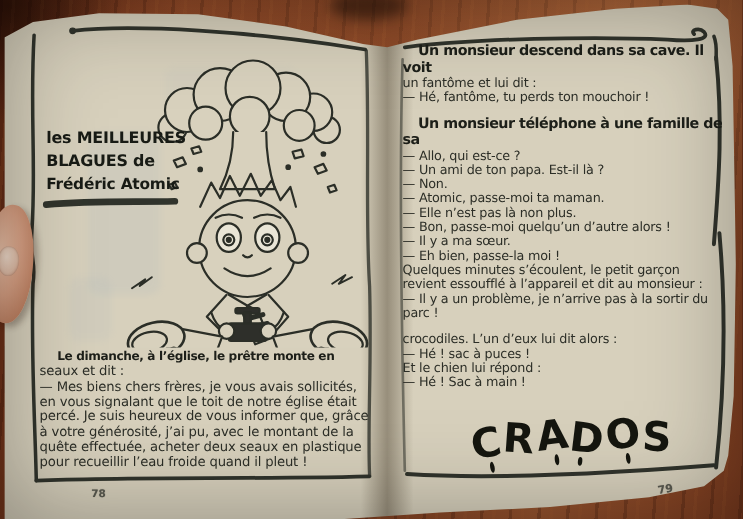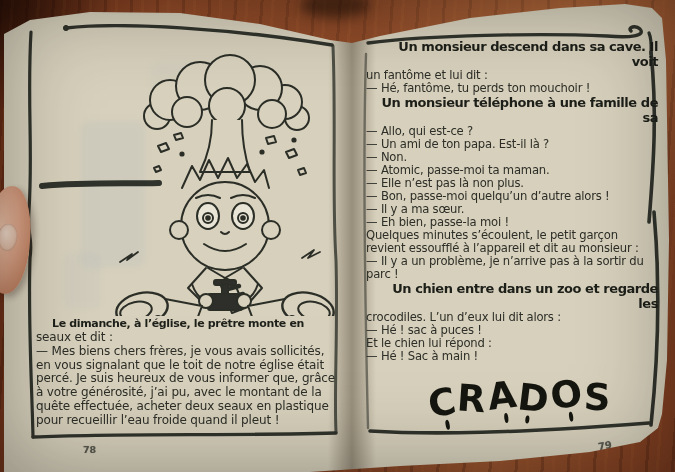--- a/index.html
+++ b/index.html
@@ -45,22 +45,22 @@
   .lead{display:block;font-weight:bold;font-size:11px;line-height:15px;
     text-indent:16px;letter-spacing:-.35px;color:#1d1f19;}
   .pagenum{position:absolute;color:#45463e;font-size:9.5px;font-weight:bold;opacity:.85;
     text-shadow:0 0 1px rgba(69,70,62,.6);}
   .pn-left{left:83px;top:444px;}
   .pn-right{left:598px;top:440px;transform:rotate(-10deg);font-size:10px;}
 
   
   .rp-text{position:absolute;left:366px;top:40px;width:292px;color:#2c2e27;
     font-size:11.6px;line-height:13px;letter-spacing:-.2px;}
-  .rp-text .lead{font-size:13px;line-height:14.5px;text-indent:14px;letter-spacing:-.45px;text-align:right;}
-  .joke-block + .joke-block{margin-top:1px;}
+  .rp-text .lead{font-size:13px;line-height:14.5px;text-indent:14px;letter-spacing:-.45px;}
+  .joke-block + .joke-block{margin-top:11px;}
   .dline{min-height:13px;}
 
   
   .crados{position:absolute;left:428px;top:378px;width:220px;transform:rotate(-2deg);
     font-weight:bold;font-size:37px;color:#15160f;letter-spacing:2px;line-height:40px;}
   .crados .letter{position:relative;display:inline-block;}
   .crados .letter:nth-child(1){transform:rotate(-9deg) translateY(2px);}
   .crados .letter:nth-child(2){transform:rotate(6deg) translateY(-1px);}
   .crados .letter:nth-child(3){transform:rotate(-5deg) translateY(-3px);}
   .crados .letter:nth-child(4){transform:rotate(9deg) translateY(1px);}
@@ -191,20 +191,25 @@
       <g>
         <path d="M368,43 C430,35 540,33 607,36 C630,38 646,36 640,29 C636,25 627,27 631,31" stroke-width="3.4"></path>
         <path d="M649,33 C652,40 651,48 651,54" stroke-width="3.2"></path>
         <path d="M651,52 C657,110 654,160 649,222" stroke-width="3.6"></path>
         <path d="M654,212 C660,280 659,350 651,425" stroke-width="3.6"></path>
         <path d="M370,431 C450,436 560,430 649,423" stroke-width="3.6"></path>
         <path d="M366,54 C363,150 365,300 368,428" stroke-width="2.4" opacity="0.55"></path>
       </g>
     </svg>
 
+    <div class="lp-title">
+      <div class="t1">les MEILLEURES</div>
+      <div class="t2">BLAGUES de</div>
+      <div class="t3">Frédéric Atomic</div>
+    </div>
 
     <div class="lp-text">
       <span class="lead">Le dimanche, à l’église, le prêtre monte en</span>
       <div class="dline">seaux et dit :</div>
       <div>— Mes biens chers frères, je vous avais sollicités, en vous signalant que le toit de notre église était percé. Je suis heureux de vous informer que, grâce à votre générosité, j’ai pu, avec le montant de la quête effectuée, acheter deux seaux en plastique pour recueillir l’eau froide quand il pleut !</div>
     </div>
 
     <div class="pagenum pn-left">78</div>
 
     <div class="rp-text">
@@ -220,21 +225,20 @@
         <div class="dline">— Non.</div>
         <div class="dline">— Atomic, passe-moi ta maman.</div>
         <div class="dline">— Elle n’est pas là non plus.</div>
         <div class="dline">— Bon, passe-moi quelqu’un d’autre alors !</div>
         <div class="dline">— Il y a ma sœur.</div>
         <div class="dline">— Eh bien, passe-la moi !</div>
         <div class="dline">Quelques minutes s’écoulent, le petit garçon revient essoufflé à l’appareil et dit au monsieur :</div>
         <div class="dline">— Il y a un problème, je n’arrive pas à la sortir du parc !</div>
       </div>
       <div class="joke-block">
-        <span class="lead">Un chien entre dans un zoo et regarde les</span>
         <div class="dline">crocodiles. L’un d’eux lui dit alors :</div>
         <div class="dline">— Hé ! sac à puces !</div>
         <div class="dline">Et le chien lui répond :</div>
         <div class="dline">— Hé ! Sac à main !</div>
       </div>
     </div>
 
     <div class="crados"><span class="letter">C</span><span class="letter">R</span><span class="letter">A</span><span class="letter">D</span><span class="letter">O</span><span class="letter">S</span></div>
 
     <div class="pagenum pn-right">79</div>

